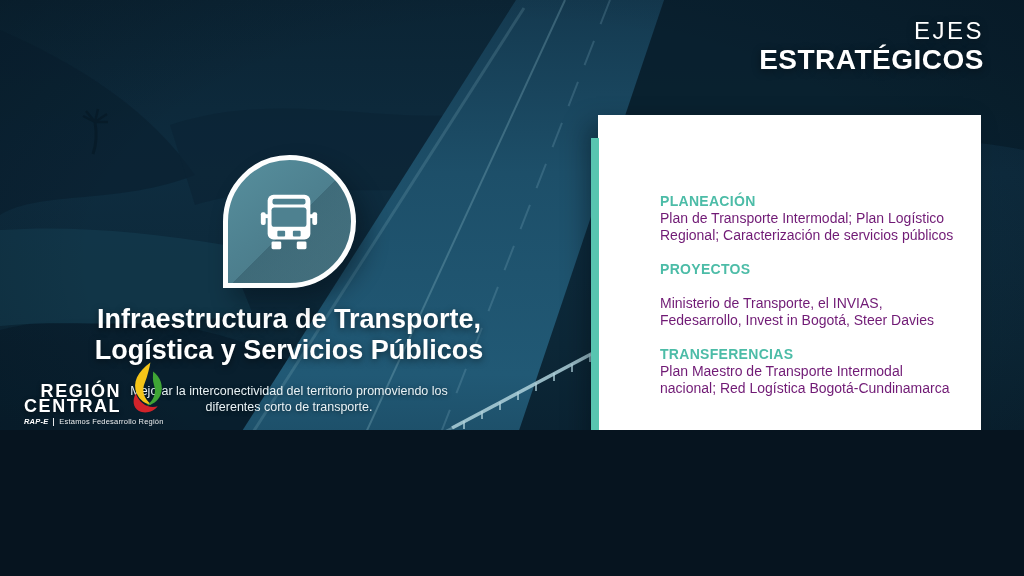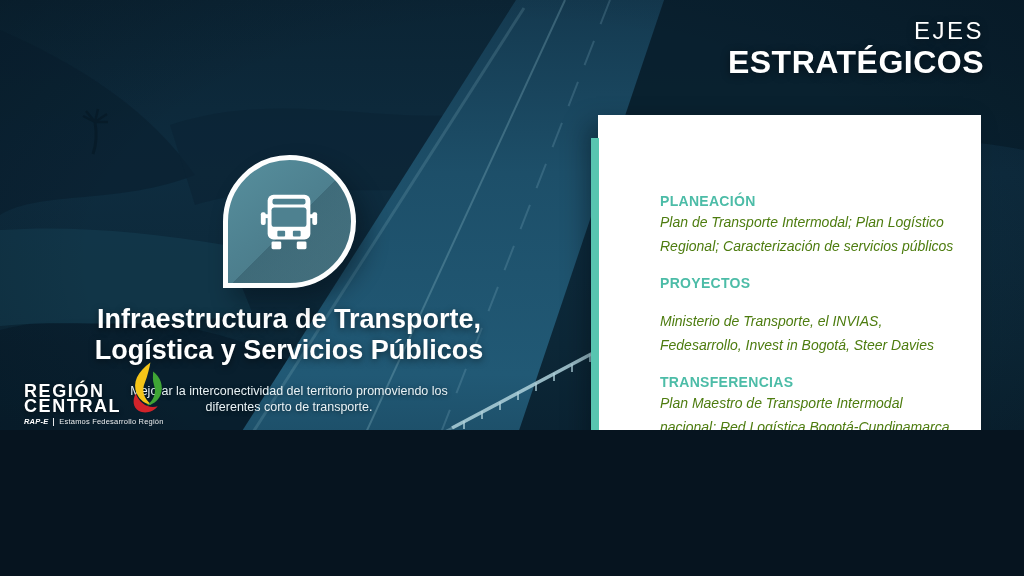--- a/index.html
+++ b/index.html
@@ -11,21 +11,21 @@
   .stage *{box-sizing:border-box;}
   .bg{position:absolute;inset:0;z-index:0;}
 
   
   .slide-title{
     position:absolute;top:18px;right:40px;z-index:2;
     text-align:right;color:#FFFFFF;line-height:1.08;
     text-shadow:0 2px 8px rgba(0,0,0,.45);
   }
   .slide-title .l1{font-size:24px;font-weight:400;letter-spacing:2.5px;}
-  .slide-title .l2{font-size:32px;font-weight:800;letter-spacing:.5px;margin-top:1px;}
+  .slide-title .l2{font-size:28px;font-weight:800;letter-spacing:.5px;margin-top:1px;}
 
   
   .feature{position:absolute;left:58px;top:155px;width:462px;z-index:2;text-align:center;}
   .drop-icon{
     width:133px;height:133px;margin:0 auto 16px auto;position:relative;
     border:5px solid #FDFEFE;border-radius:50% 50% 50% 0;
     background:linear-gradient(140deg,#578F9D 0%,#4E8190 45%,#45717F 100%);
     box-shadow:10px 12px 22px rgba(4,16,25,.45);
     display:flex;align-items:center;justify-content:center;
   }
@@ -55,25 +55,25 @@
   }
   .card::after{ 
     content:"";position:absolute;left:-7px;bottom:-6px;width:165px;height:8px;background:#58C5B0;
   }
   .card .section{margin-bottom:17px;width:330px;margin-left:20px;}
   .card .section h3{
     margin:0;color:#4CBCA7;font-size:14px;font-weight:700;
     letter-spacing:.3px;line-height:17px;
   }
   .card .section p{
-    margin:0;color:#4d7c0f;font-size:14px;line-height:24px;white-space:pre-line;font-style:italic;
-  }
-
-  
-  .logo{position:absolute;left:24px;bottom:4px;z-index:3;color:#FFFFFF;}
+    margin:0;color:#701a75;font-size:14px;line-height:17px;white-space:pre-line;
+  }
+
+  
+  .logo{position:absolute;left:24px;bottom:4px;z-index:3;color:#FFFFFF;text-align:right;}
   .logo .row{display:flex;align-items:flex-end;}
   .logo .wordmark{line-height:15px;font-size:18px;font-weight:800;letter-spacing:1.6px;
     text-shadow:0 1px 4px rgba(0,0,0,.5);}
   .logo .flame{margin-left:2px;margin-bottom:-2px;}
   .logo .subrow{display:flex;align-items:center;margin-top:3px;font-size:7.5px;letter-spacing:.2px;}
   .logo .subrow .rap{font-weight:700;font-style:italic;}
   .logo .subrow .sep{width:1px;height:8px;background:#FFFFFF;margin:0 5px;opacity:.9;}
   .logo .subrow .slogan{font-weight:400;opacity:.92;}
 </style>
 </head>

